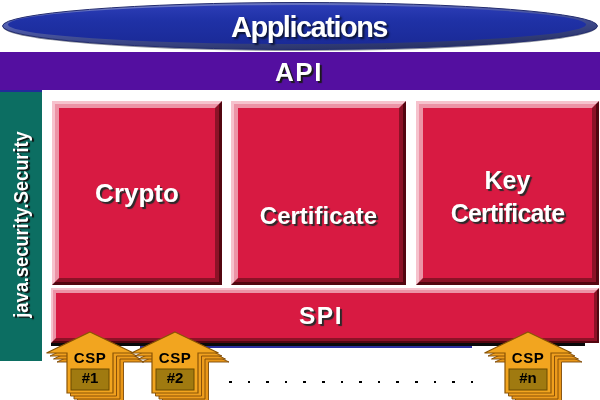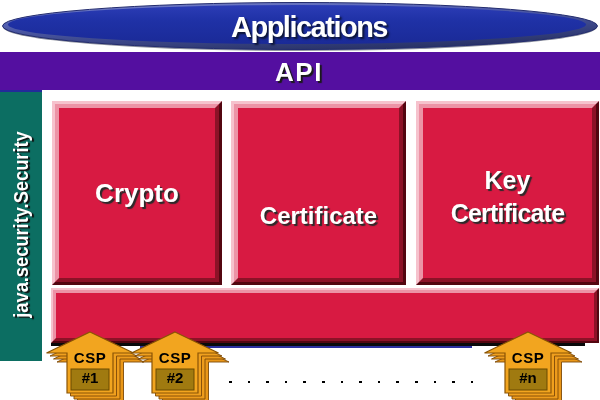--- a/index.html
+++ b/index.html
@@ -58,20 +58,21 @@
   <div class="abs wt" style="left:416px;top:101px;width:183px;height:184px;display:flex;flex-direction:column;justify-content:center;align-items:center;padding-top:7px;box-sizing:border-box;font-size:25px;line-height:33px;">
     <div>Key</div>
       <div style="letter-spacing:-0.8px">Certificate</div>
   </div>
 
   <div class="abs" style="left:51px;top:288px;width:548px;height:55px;box-sizing:border-box;border:2px solid;border-color:#f6c2cd #530610 #530610 #f6c2cd;">
       <div style="width:100%;height:100%;box-sizing:border-box;border:3px solid;border-color:#ec93a6 #8c1227 #8c1227 #ec93a6;background:#d81a42;"></div>
     </div>
   <div class="abs" style="left:51px;top:343px;width:534px;height:2.5px;background:#0a0a0a"></div>
   <div class="abs" style="left:140px;top:345.5px;width:332px;height:2px;background:#2b2f9f"></div>
+  <div class="abs wt" style="left:47px;top:288px;width:548px;text-align:center;font-size:24.5px;letter-spacing:1.5px;line-height:55px;height:55px;">SPI</div>
 
   <div class="abs" style="left:229px;top:380.5px;width:247px;height:2.5px;background:repeating-linear-gradient(90deg,#000 0 2.5px,transparent 2.5px 18.6px);"></div>
 
   <svg class="abs" style="left:0;top:300px" width="600" height="100" viewBox="0 300 600 100">
     <defs>
       <g id="arrowshape">
         <path d="M0,-21 L43.5,0 L23,0 L23,40 L-23,40 L-23,0 L-43.5,0 Z"></path>
       </g>
       <g id="arrowstack">
         <use href="#arrowshape" transform="translate(10.5,9)" fill="#ea9718" stroke="#7e4a08" stroke-width="0.9"></use>

